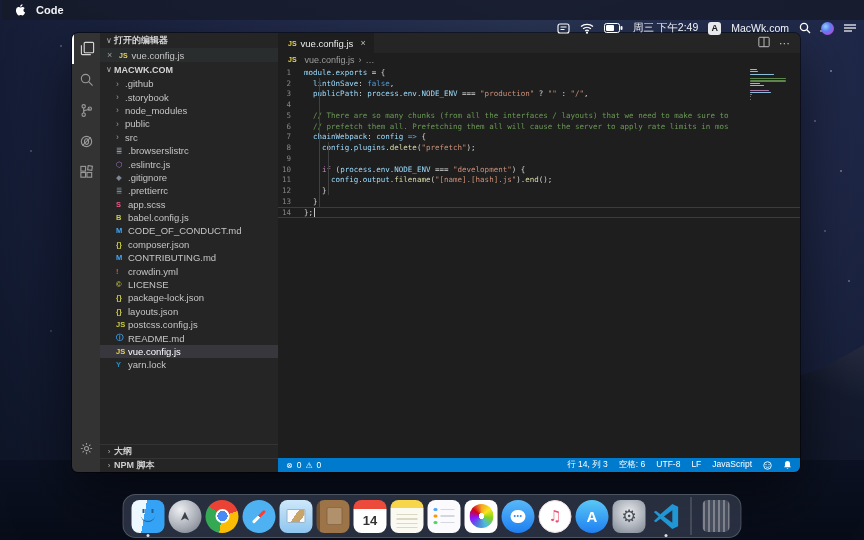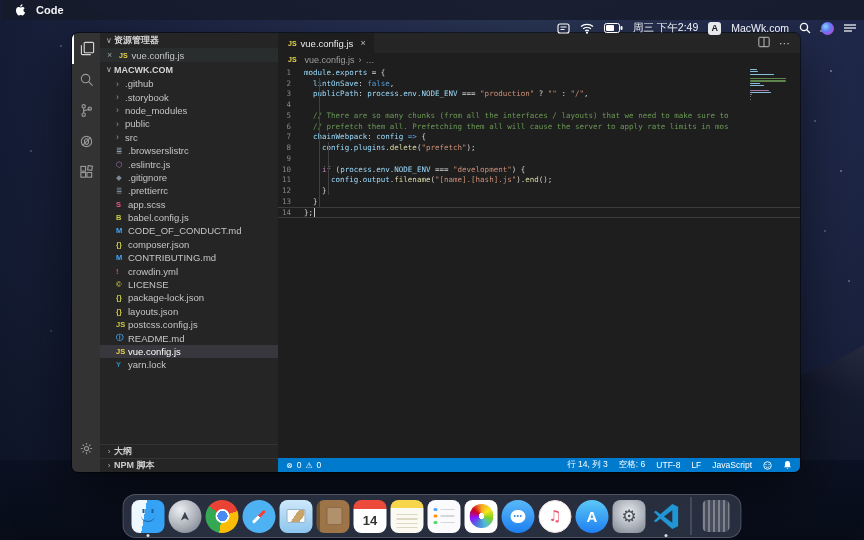--- a/index.html
+++ b/index.html
@@ -84,21 +84,21 @@
   .cursor { display:inline-block; width:1px; height:9px; background:#c8c8c8; margin-left:1px; vertical-align:middle; }
   .guide { position:absolute; width:1px; background:#404040; }
   .g1 { left:41px; top:11.7px; height:129px; }
   .g2 { left:50px; top:76.3px; height:53px; }
   .minimap { position:absolute; top:3px; right:12px; width:38px; height:40px; }
   .mm-line { height:1.1px; margin-bottom:1.2px; border-radius:1px; opacity:.85; }
 
   
   .statusbar { height:14px; flex:none; background:#007acc; color:#fff; font-size:8.5px; display:flex; align-items:center; padding:0 8px; }
   .sb-left { display:flex; align-items:center; gap:4px; }
-  .sb-right { margin-left:auto; display:flex; align-items:center; gap:11px; }
+  .sb-right { margin-left:auto; display:flex; gap:11px; }
   .sb-glyph { font-size:8px; }
   .sb-iconsvg { display:flex; align-items:center; }
 
   
   .dock { position:absolute; left:50%; transform:translateX(-50%); bottom:2px; height:44px; z-index:60;
     background:rgba(94,104,128,.38); border:1px solid rgba(255,255,255,.18); border-radius:13px;
     display:flex; align-items:center; padding:0 6px; }
   .dock-item { position:relative; margin:0 2px; display:flex; flex-direction:column; align-items:center; }
   .dock-item.running::after { content:""; position:absolute; bottom:-4px; width:3px; height:3px; border-radius:50%; background:rgba(255,255,255,.85); }
   .ic { width:33px; height:33px; border-radius:8px; display:flex; align-items:center; justify-content:center; position:relative; overflow:hidden; }
@@ -253,21 +253,21 @@
         <svg width="15" height="15" viewBox="0 0 16 16">
             <circle cx="8" cy="8" r="2.2"></circle>
             <path d="M8 2 v2 M8 12 v2 M2 8 h2 M12 8 h2 M3.8 3.8 l1.4 1.4 M10.8 10.8 l1.4 1.4 M12.2 3.8 l-1.4 1.4 M5.2 10.8 l-1.4 1.4"></path>
           </svg>
       </div>
     </div>
 
     <div class="sidebar">
       <div class="sb-sect">
         <span class="chev">∨</span>
-        <span>资源管理器</span>
+        <span>打开的编辑器</span>
       </div>
       <div class="oe-row">
         <span class="oe-close">×</span>
         <span class="jsbadge">JS</span>
         <span>vue.config.js</span>
       </div>
       <div class="sb-sect">
         <span class="chev">∨</span>
         <span>MACWK.COM</span>
       </div>

